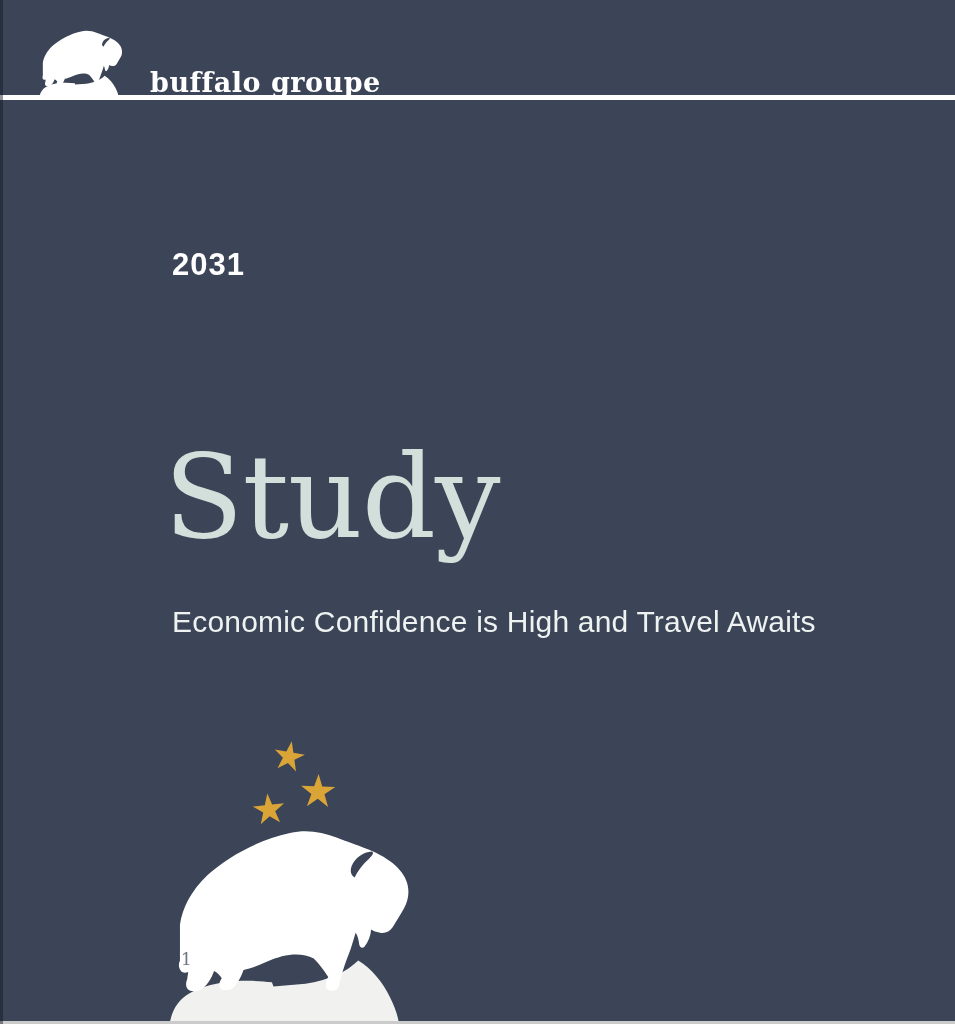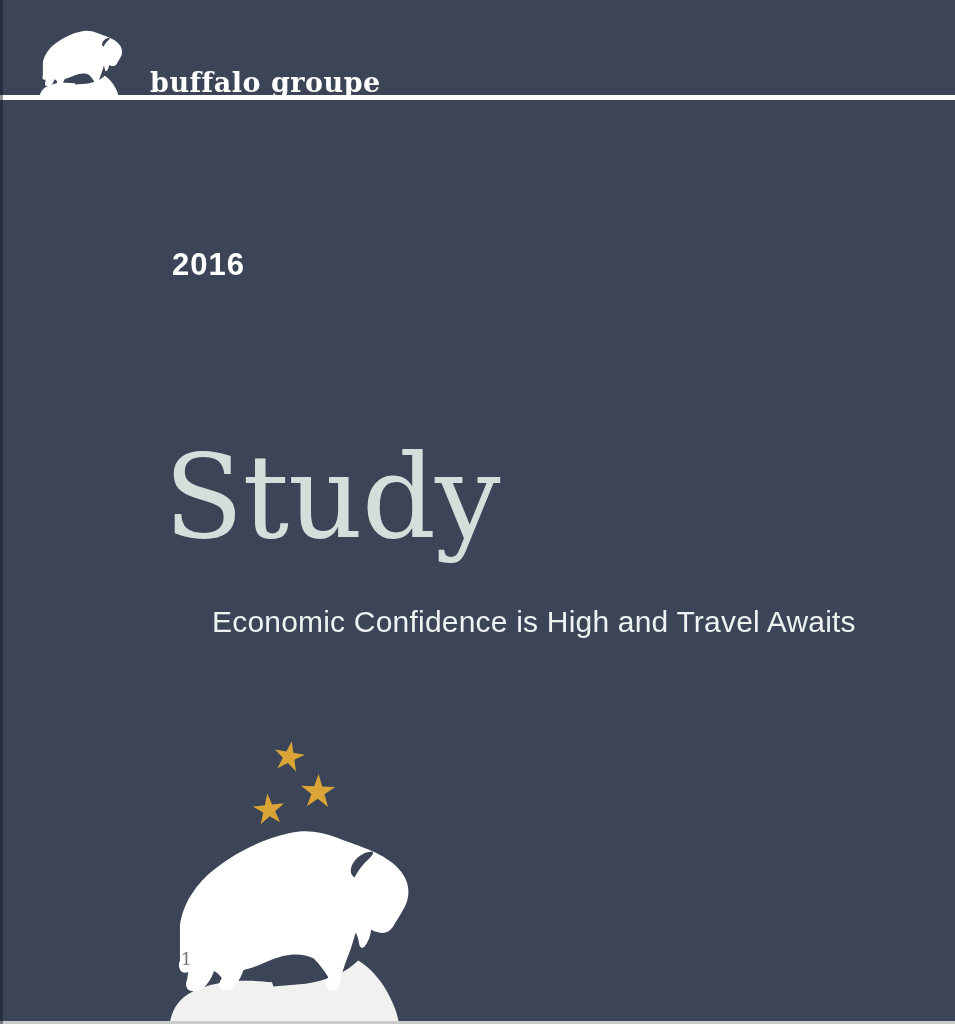--- a/index.html
+++ b/index.html
@@ -25,21 +25,21 @@
     position:absolute;left:172px;top:247px;
     color:#ffffff;font-size:31px;font-weight:700;letter-spacing:1px;line-height:36px;
   }
   .title{
     position:absolute;left:164px;top:318px;margin:0;
     color:#d3dfdb;font-family:"DejaVu Serif",serif;font-weight:400;
     font-size:116px;line-height:119px;letter-spacing:-1px;white-space:nowrap;
   }
   .subtitle{
     position:absolute;left:172px;top:604px;
-    color:#eef2f1;font-size:30px;font-weight:400;letter-spacing:.2px;line-height:36px;margin-left:40px;
+    color:#eef2f1;font-size:30px;font-weight:400;letter-spacing:.2px;line-height:36px;
   }
   .stars{position:absolute;left:245px;top:735px;width:95px;height:95px;z-index:3;}
   .illustration{position:absolute;left:166px;top:826px;width:248px;height:202px;z-index:2;}
   .pagenum{
     position:absolute;left:181px;top:949px;z-index:5;
     color:#6f737b;font-family:"DejaVu Serif",serif;font-size:17px;line-height:20px;
   }
   .bottom-edge{position:absolute;left:0;bottom:0;width:100%;height:3px;background:#cbcbcb;z-index:30;}
 </style>
 </head>
@@ -62,21 +62,21 @@
 
   <div class="header">
     <svg class="logo" viewBox="0 0 480 390">
       <use href="#rock-shape" fill="#ffffff"></use>
       <use href="#bison-body" fill="#ffffff"></use>
       <use href="#bison-horn" fill="#3c4557"></use>
     </svg>
     <div class="brand">buffalo groupe</div>
   </div>
 
-  <div class="year">2016</div>
+  <div class="year">2031</div>
 
   <h1 class="title"><br><span>Study</span></h1>
 
   <div class="subtitle">Economic Confidence is High and Travel Awaits</div>
 
   <svg class="stars" viewBox="0 0 95 95">
     <use href="#star5" transform="translate(44,22) rotate(10) scale(0.32)" fill="#dba437"></use>
     <use href="#star5" transform="translate(73,57) rotate(2) scale(0.36)" fill="#dba437"></use>
     <use href="#star5" transform="translate(24,75) rotate(-6) scale(0.33)" fill="#dba437"></use>
   </svg>

